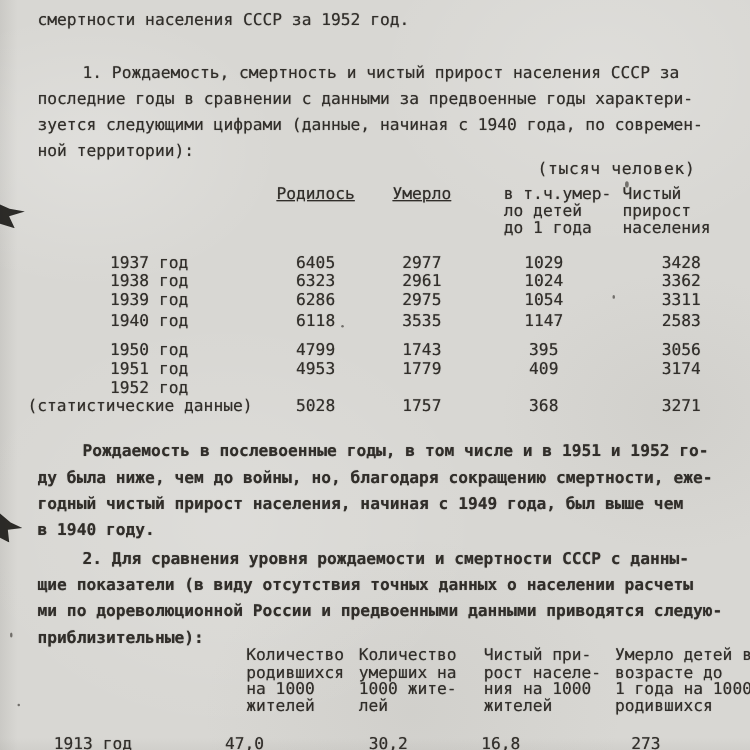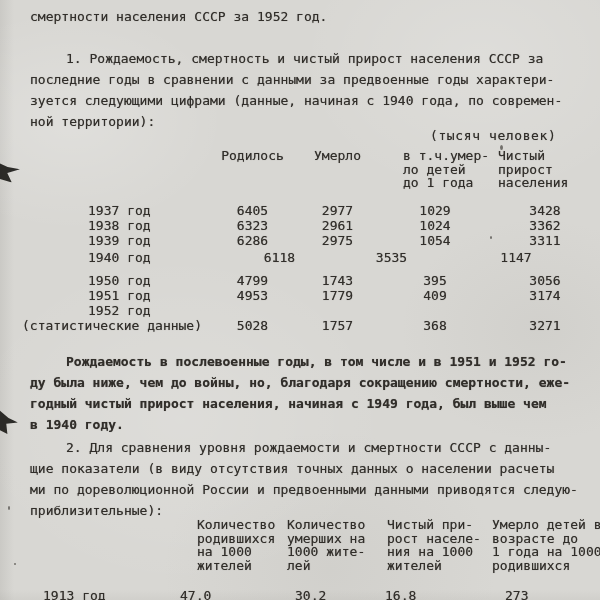--- a/index.html
+++ b/index.html
@@ -25,25 +25,25 @@
   .para .ln { height:21px; }
   .para .indent { padding-left:36px; }
   .units { position:absolute; top:128px; left:430px; letter-spacing:0.6px; }
   
   .t1 { position:absolute; left:20px; top:149px; width:580px; }
   .t1row, .t1head { display:grid; grid-template-columns:190px 85px 85px 110px 110px; }
   .t1row { height:15px; line-height:15px; }
   .t1 .ycell { padding-left:68px; white-space:nowrap; }
   .t1 .num { text-align:center; }
   .t1head { line-height:13.5px; }
-  .t1head .num { align-self:start; }
+  .t1head .num { align-self:start;text-decoration:underline; }
   .t1head .hcol { padding-left:23px; }
   .t1head .hcol.net { padding-left:8px; }
   .t1body { margin-top:13px; }
-  .gap-sm { margin-top:2px;gap:27px; }
+  .gap-sm { margin-top:2px; }
   .gap-md { margin-top:8px; }
   .notecell { padding-left:2px; white-space:nowrap; }
   
   .t2h { position:absolute; top:518px; line-height:13.5px; white-space:nowrap;margin-left:32px; }
   .t2v { position:absolute; top:588px; line-height:15px; white-space:nowrap; }
   
   .blob { position:absolute; background:#21201d; opacity:0.94; }
   .blob1 { left:-5px; top:158px; width:25px; height:25px;
     clip-path:polygon(0 6%, 52% 36%, 100% 50%, 48% 60%, 62% 100%, 0 74%);
     transform:rotate(-6deg); }
@@ -146,21 +146,21 @@
     </div>
   </div>
 
   <div class="para" style="top:351px;font-weight:bold;">
     <div class="ln indent">Рождаемость в послевоенные годы, в том числе и в 1951 и 1952 го-</div>
     <div class="ln">ду была ниже, чем до войны, но, благодаря сокращению смертности, еже-</div>
     <div class="ln">годный чистый прирост населения, начиная с 1949 года, был выше чем</div>
     <div class="ln">в 1940 году.</div>
   </div>
 
-  <div class="para" style="top:437px;">
+  <div class="para" style="top:437px;font-weight:bold;">
     <div class="ln indent">2. Для сравнения уровня рождаемости и смертности СССР с данны-</div>
     <div class="ln">щие показатели (в виду отсутствия точных данных о населении расчеты</div>
     <div class="ln">ми по дореволюционной России и предвоенными данными приводятся следую-</div>
     <div class="ln">приблизительные):</div>
   </div>
 
   <div class="t2h" style="left:165px;">
     <div>Количество</div>
     <div>родившихся</div>
     <div>на 1000</div>

